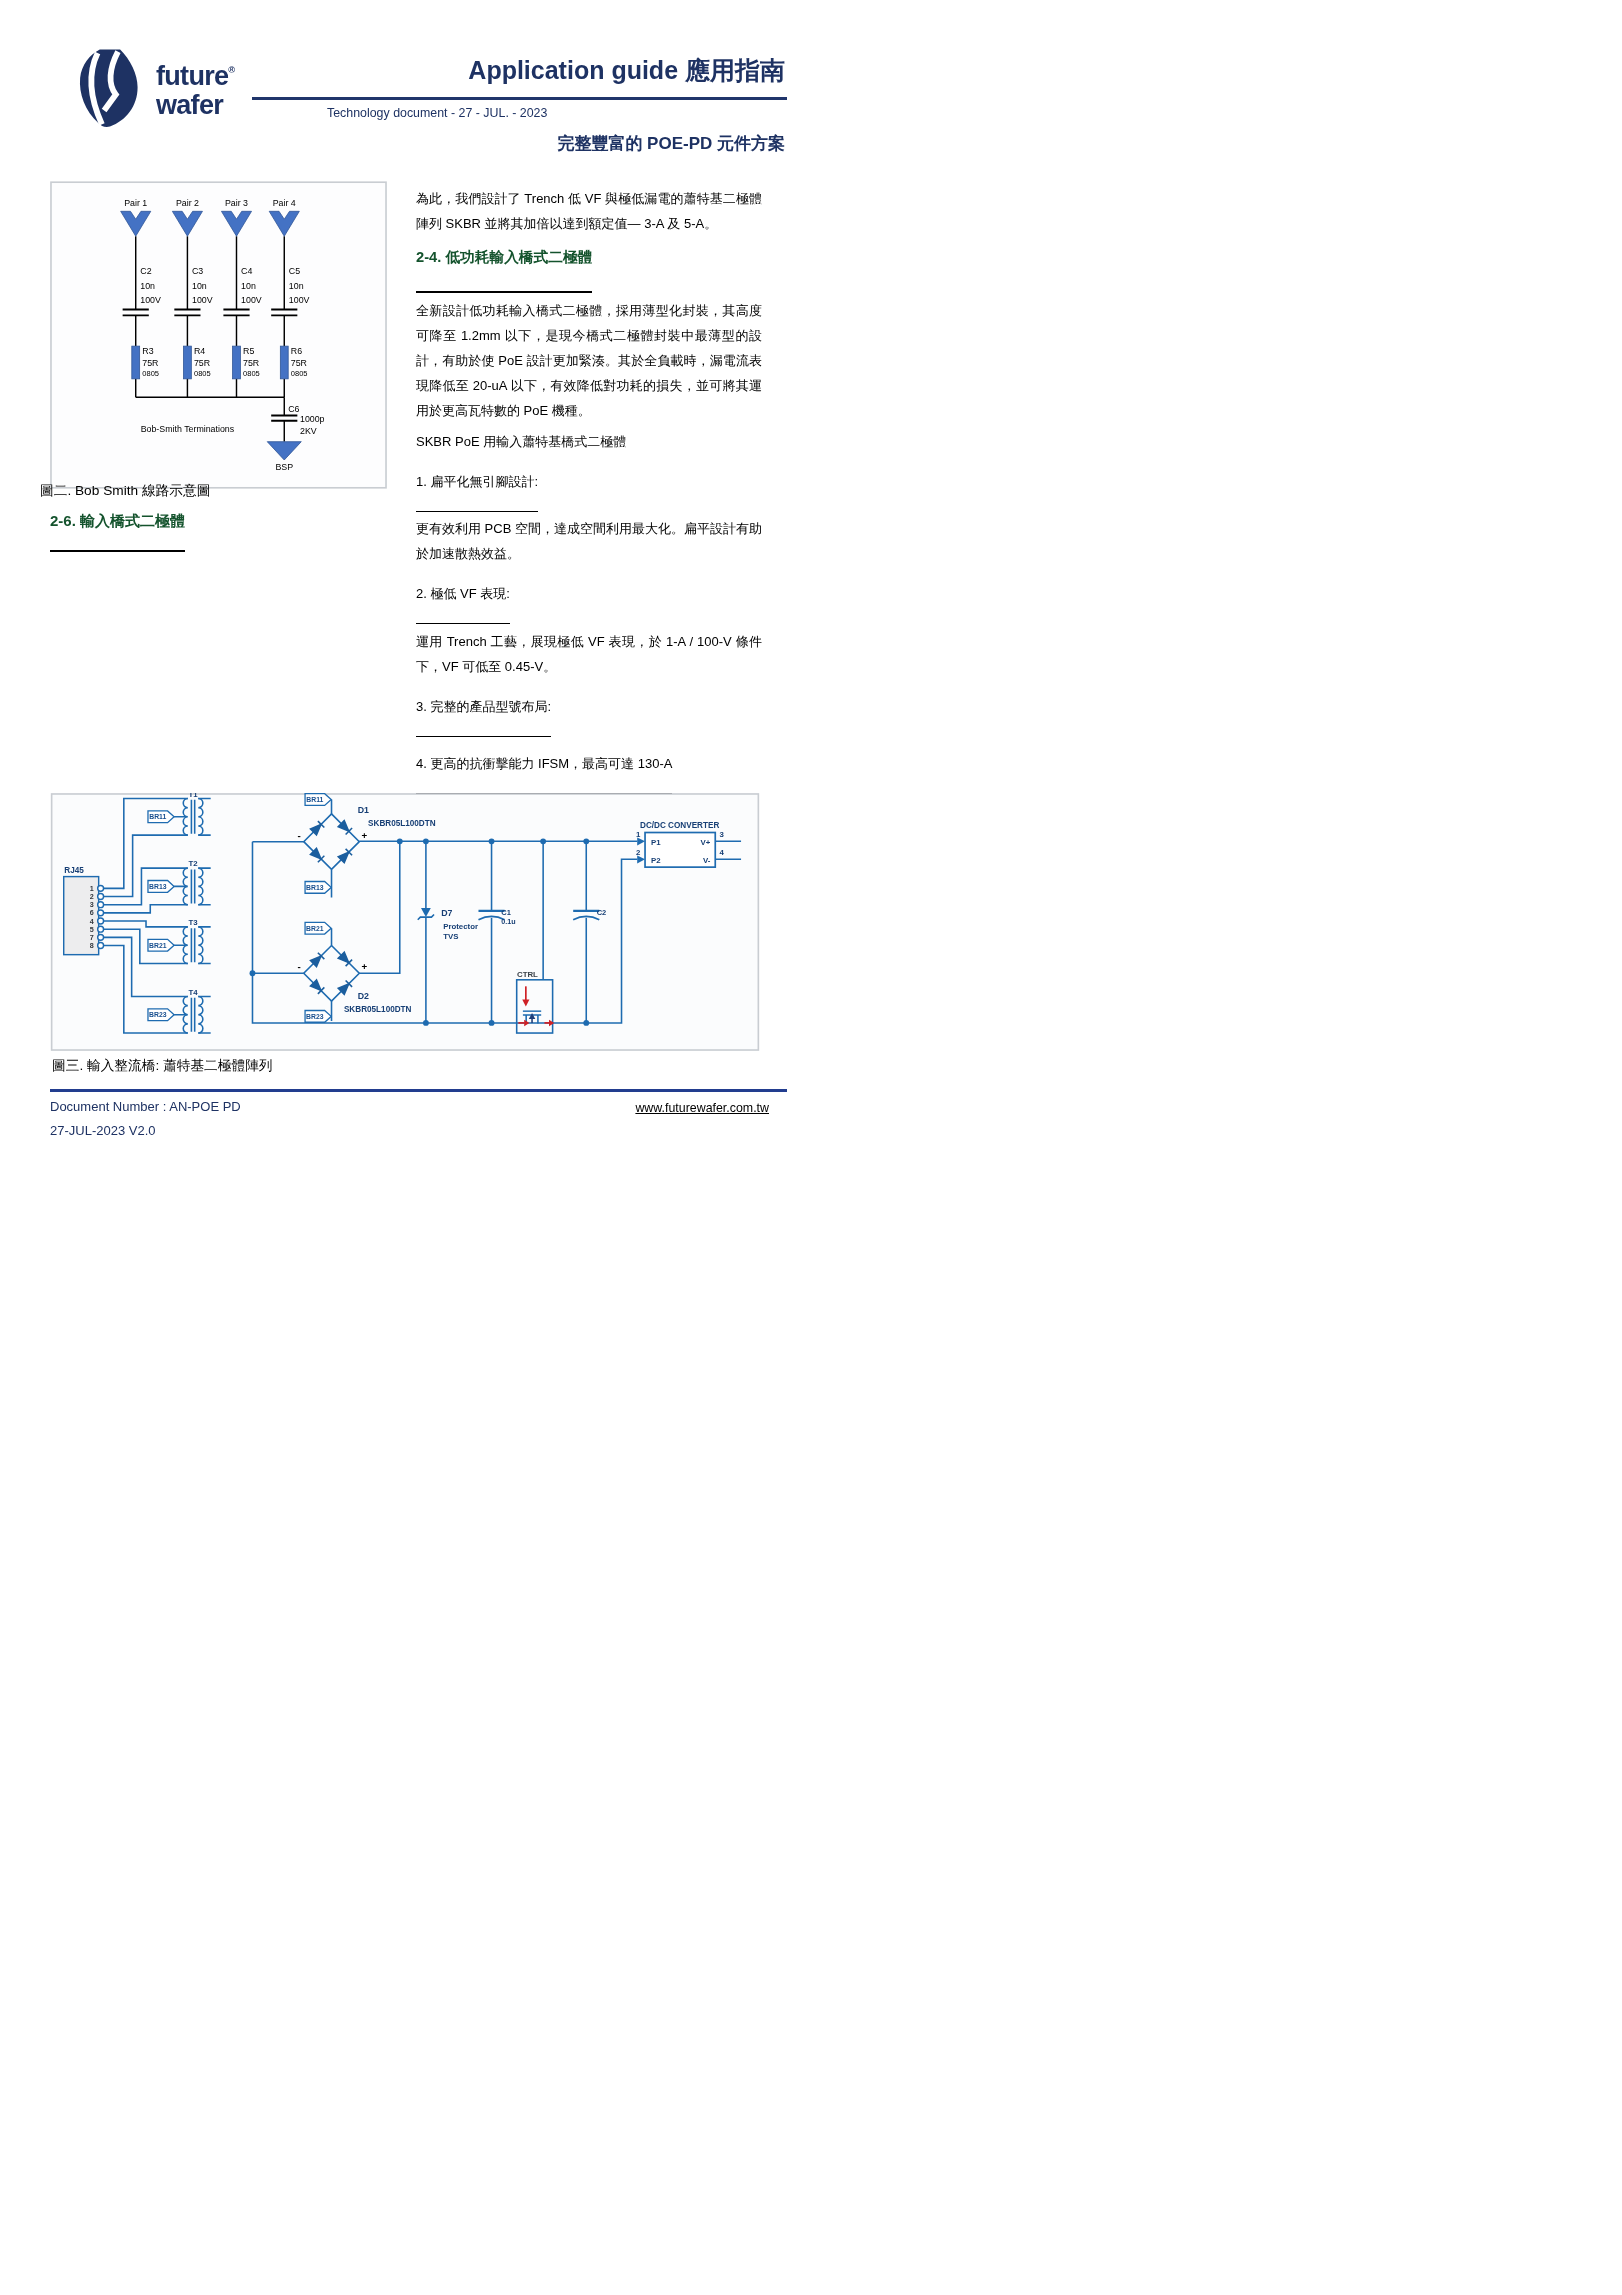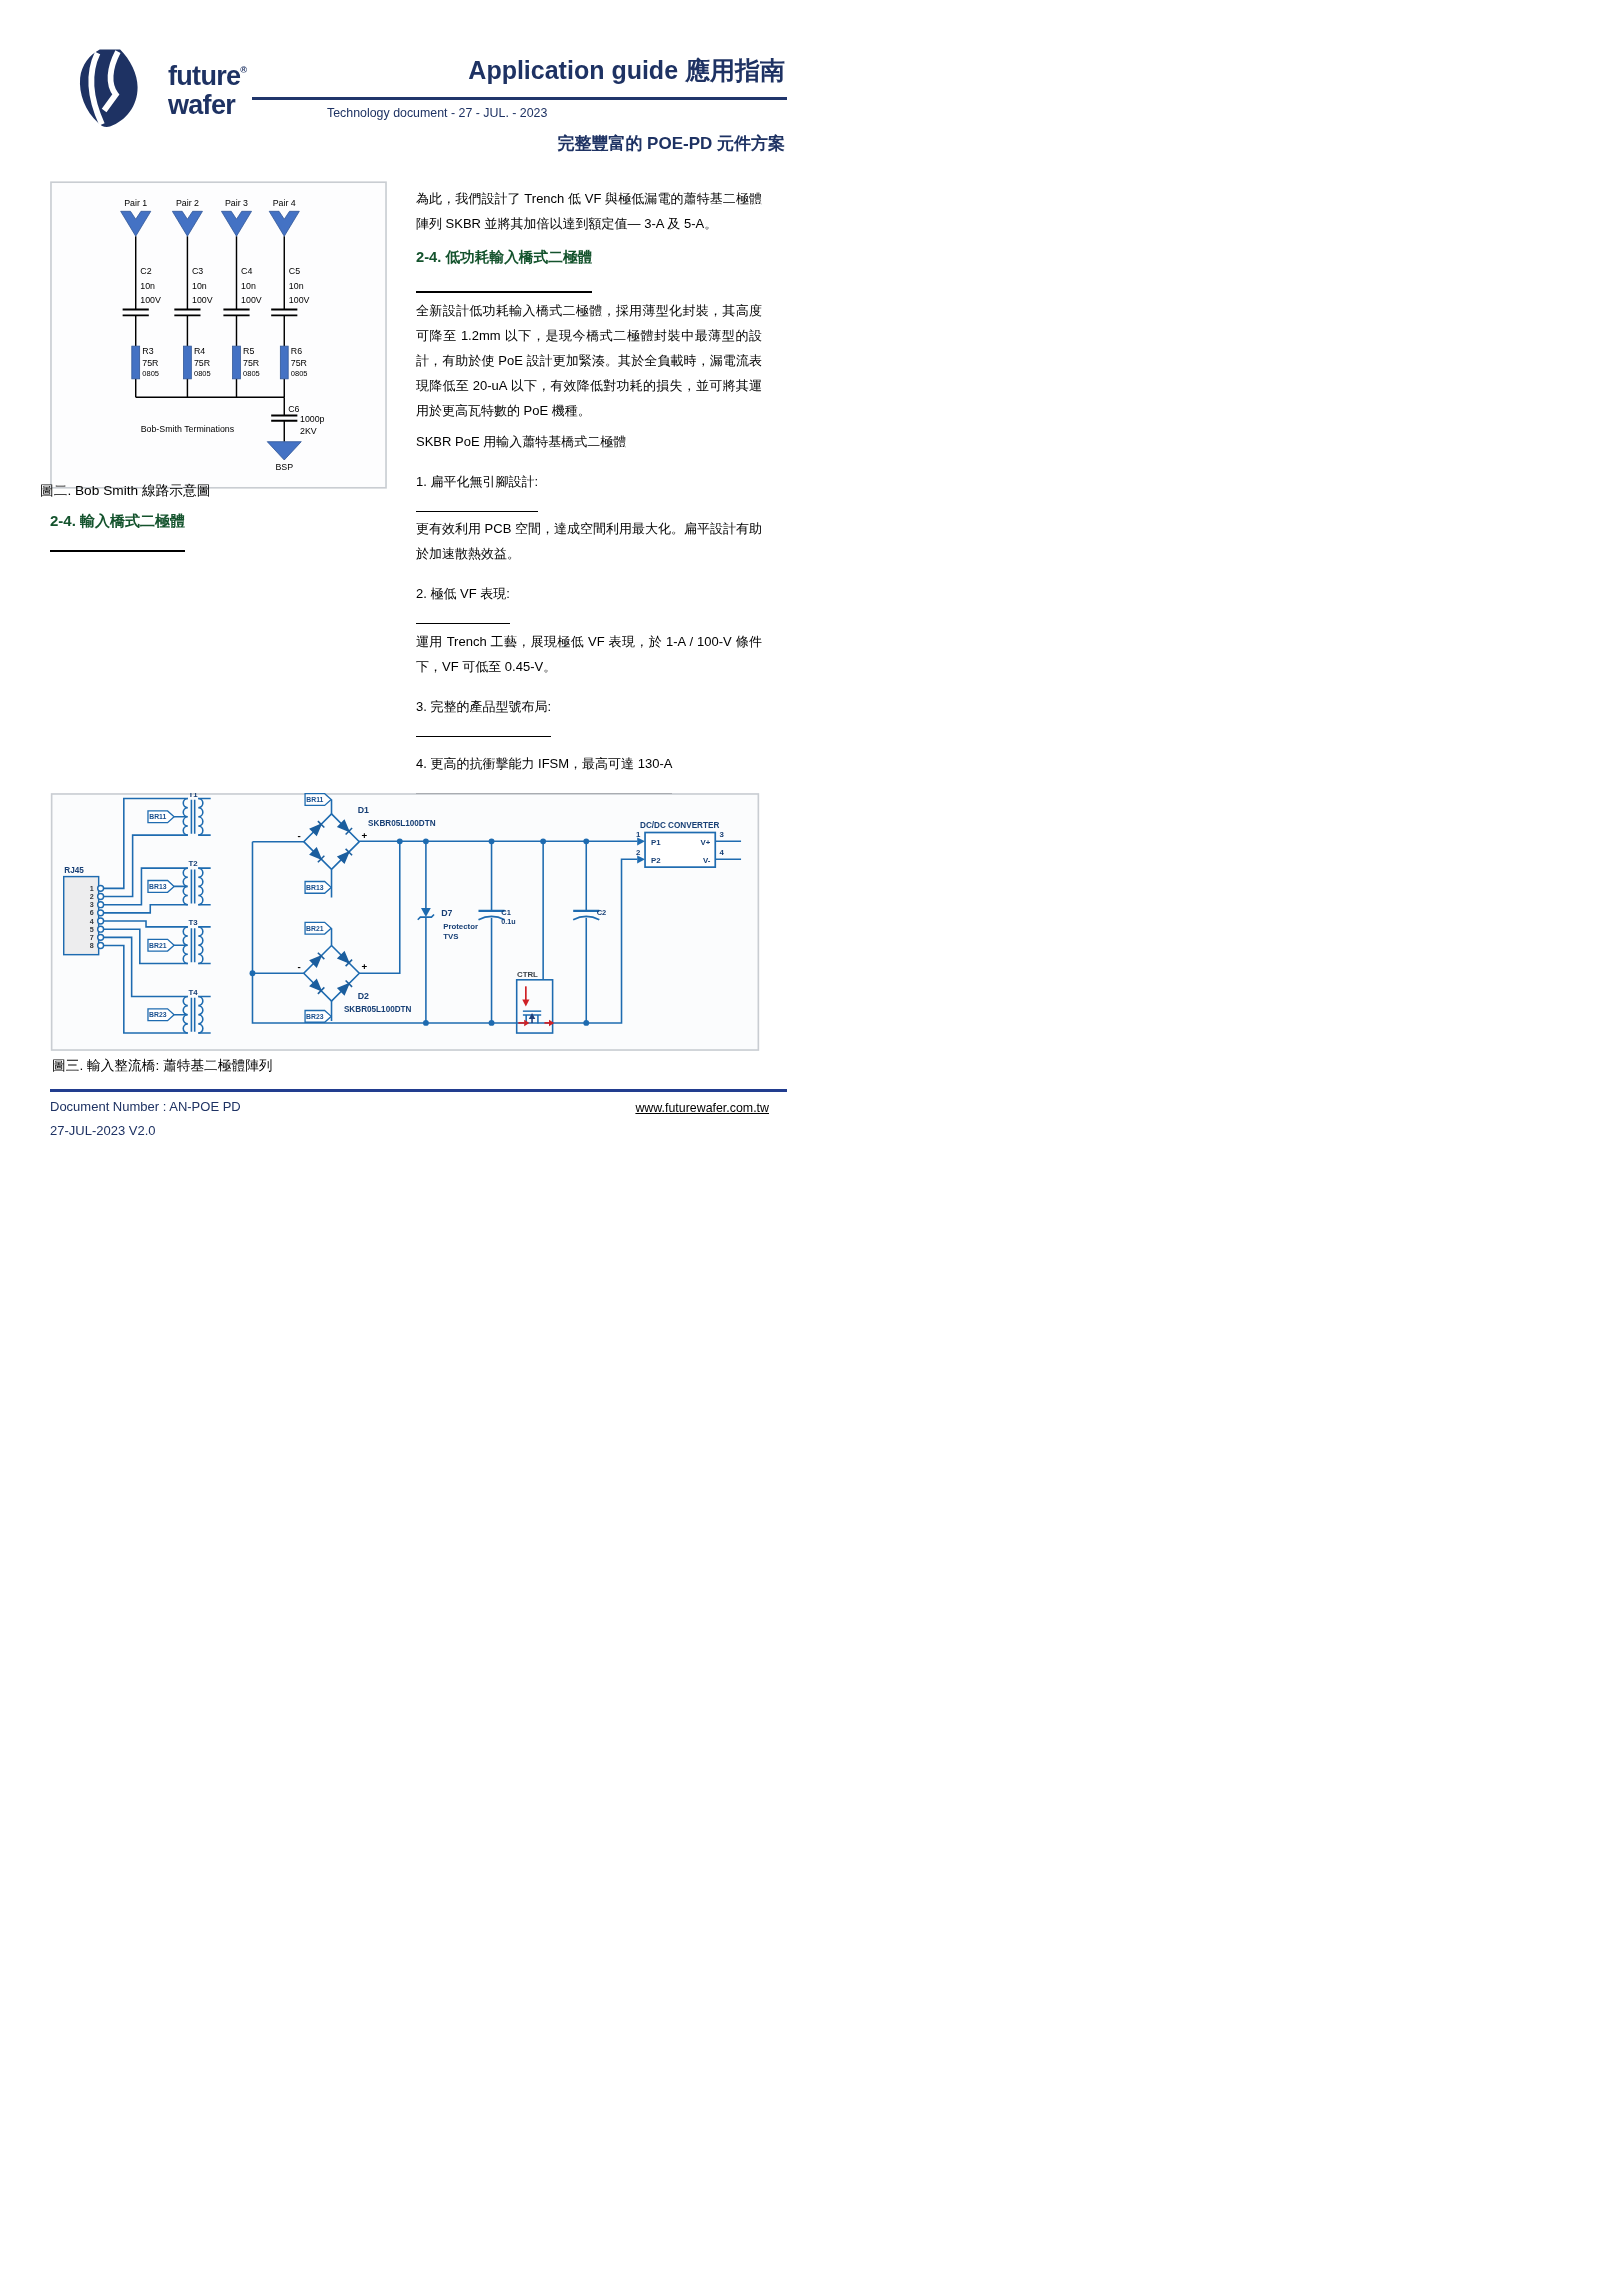--- a/index.html
+++ b/index.html
@@ -3,21 +3,21 @@
 <meta charset="utf-8">
 <style>
   * { margin:0; padding:0; box-sizing:border-box; }
   html,body { background:#ffffff; }
   .page { position:relative; width:811px; height:1148px; background:#fff;
           font-family:"Liberation Sans", sans-serif; color:#000; overflow:hidden; }
   .abs { position:absolute; }
 
   
   .logo-mark { position:absolute; left:72px; top:48px; width:73px; height:80px; }
-  .logo-text { position:absolute; left:168px; top:56px; color:#1e3263; font-weight:bold;
+  .logo-text { position:absolute; left:156px; top:56px; color:#1e3263; font-weight:bold;
                font-size:27px; line-height:29px; letter-spacing:-0.7px; }
   .logo-text .reg { font-size:9.2px; vertical-align:11.8px; font-weight:bold; }
   .h-title { position:absolute; right:26px; top:54px; width:576px; text-align:right;
              color:#1e3263; font-weight:bold; font-size:25px; letter-spacing:0; }
   .h-rule  { position:absolute; left:252px; top:97px; width:535px; height:2.6px; background:#20356b; }
   .h-sub   { position:absolute; right:26px; top:106px; width:458px; text-align:left;
              color:#1e3263; font-size:12.4px; }
   .h-tag   { position:absolute; right:26px; top:132px; width:458px; text-align:right;
              color:#1e3263; font-size:17px; font-weight:bold; }
   svg text { font-family:"Liberation Sans", sans-serif; }
@@ -115,21 +115,21 @@
       <text x="364" y="352">C6</text>
       <text x="382" y="368">1000p</text>
       <text x="382" y="386">2KV</text>
       <text x="210" y="384" text-anchor="middle">Bob-Smith Terminations</text>
       <text x="358" y="442" text-anchor="middle">BSP</text>
     </g>
   </svg>
 
   <div class="caption" style="left:40px; top:482px;">圖二. Bob Smith 線路示意圖</div>
   <div class="abs" style="left:50px; top:512px;">
-    <span class="h-section">2-4. 輸入橋式二極體</span>
+    <span class="h-section">2-6. 輸入橋式二極體</span>
   </div>
 
   <div class="body-col" style="left:416px; top:187px; width:346px; text-align:justify;">
     <div class="blk">為此，我們設計了 Trench 低 VF 與極低漏電的蕭特基二極體陣列 SKBR 並將其加倍以達到額定值— 3-A 及 5-A。</div>
     <div class="blk mt10"><span class="h-section" style="font-size:14.7px">2-4. 低功耗輸入橋式二極體</span></div>
     <div class="blk mt10">全新設計低功耗輸入橋式二極體，採用薄型化封裝，其高度可降至 1.2mm 以下，是現今橋式二極體封裝中最薄型的設計，有助於使 PoE 設計更加緊湊。其於全負載時，漏電流表現降低至 20-uA 以下，有效降低對功耗的損失，並可將其運用於更高瓦特數的 PoE 機種。</div>
     <div class="blk">SKBR PoE 用輸入蕭特基橋式二極體</div>
     <div class="blk"><span class="u-title">1. 扁平化無引腳設計:</span></div>
     <div class="blk">更有效利用 PCB 空間，達成空間利用最大化。扁平設計有助於加速散熱效益。</div>
     <div class="blk"><span class="u-title">2. 極低 VF 表現:</span></div>

